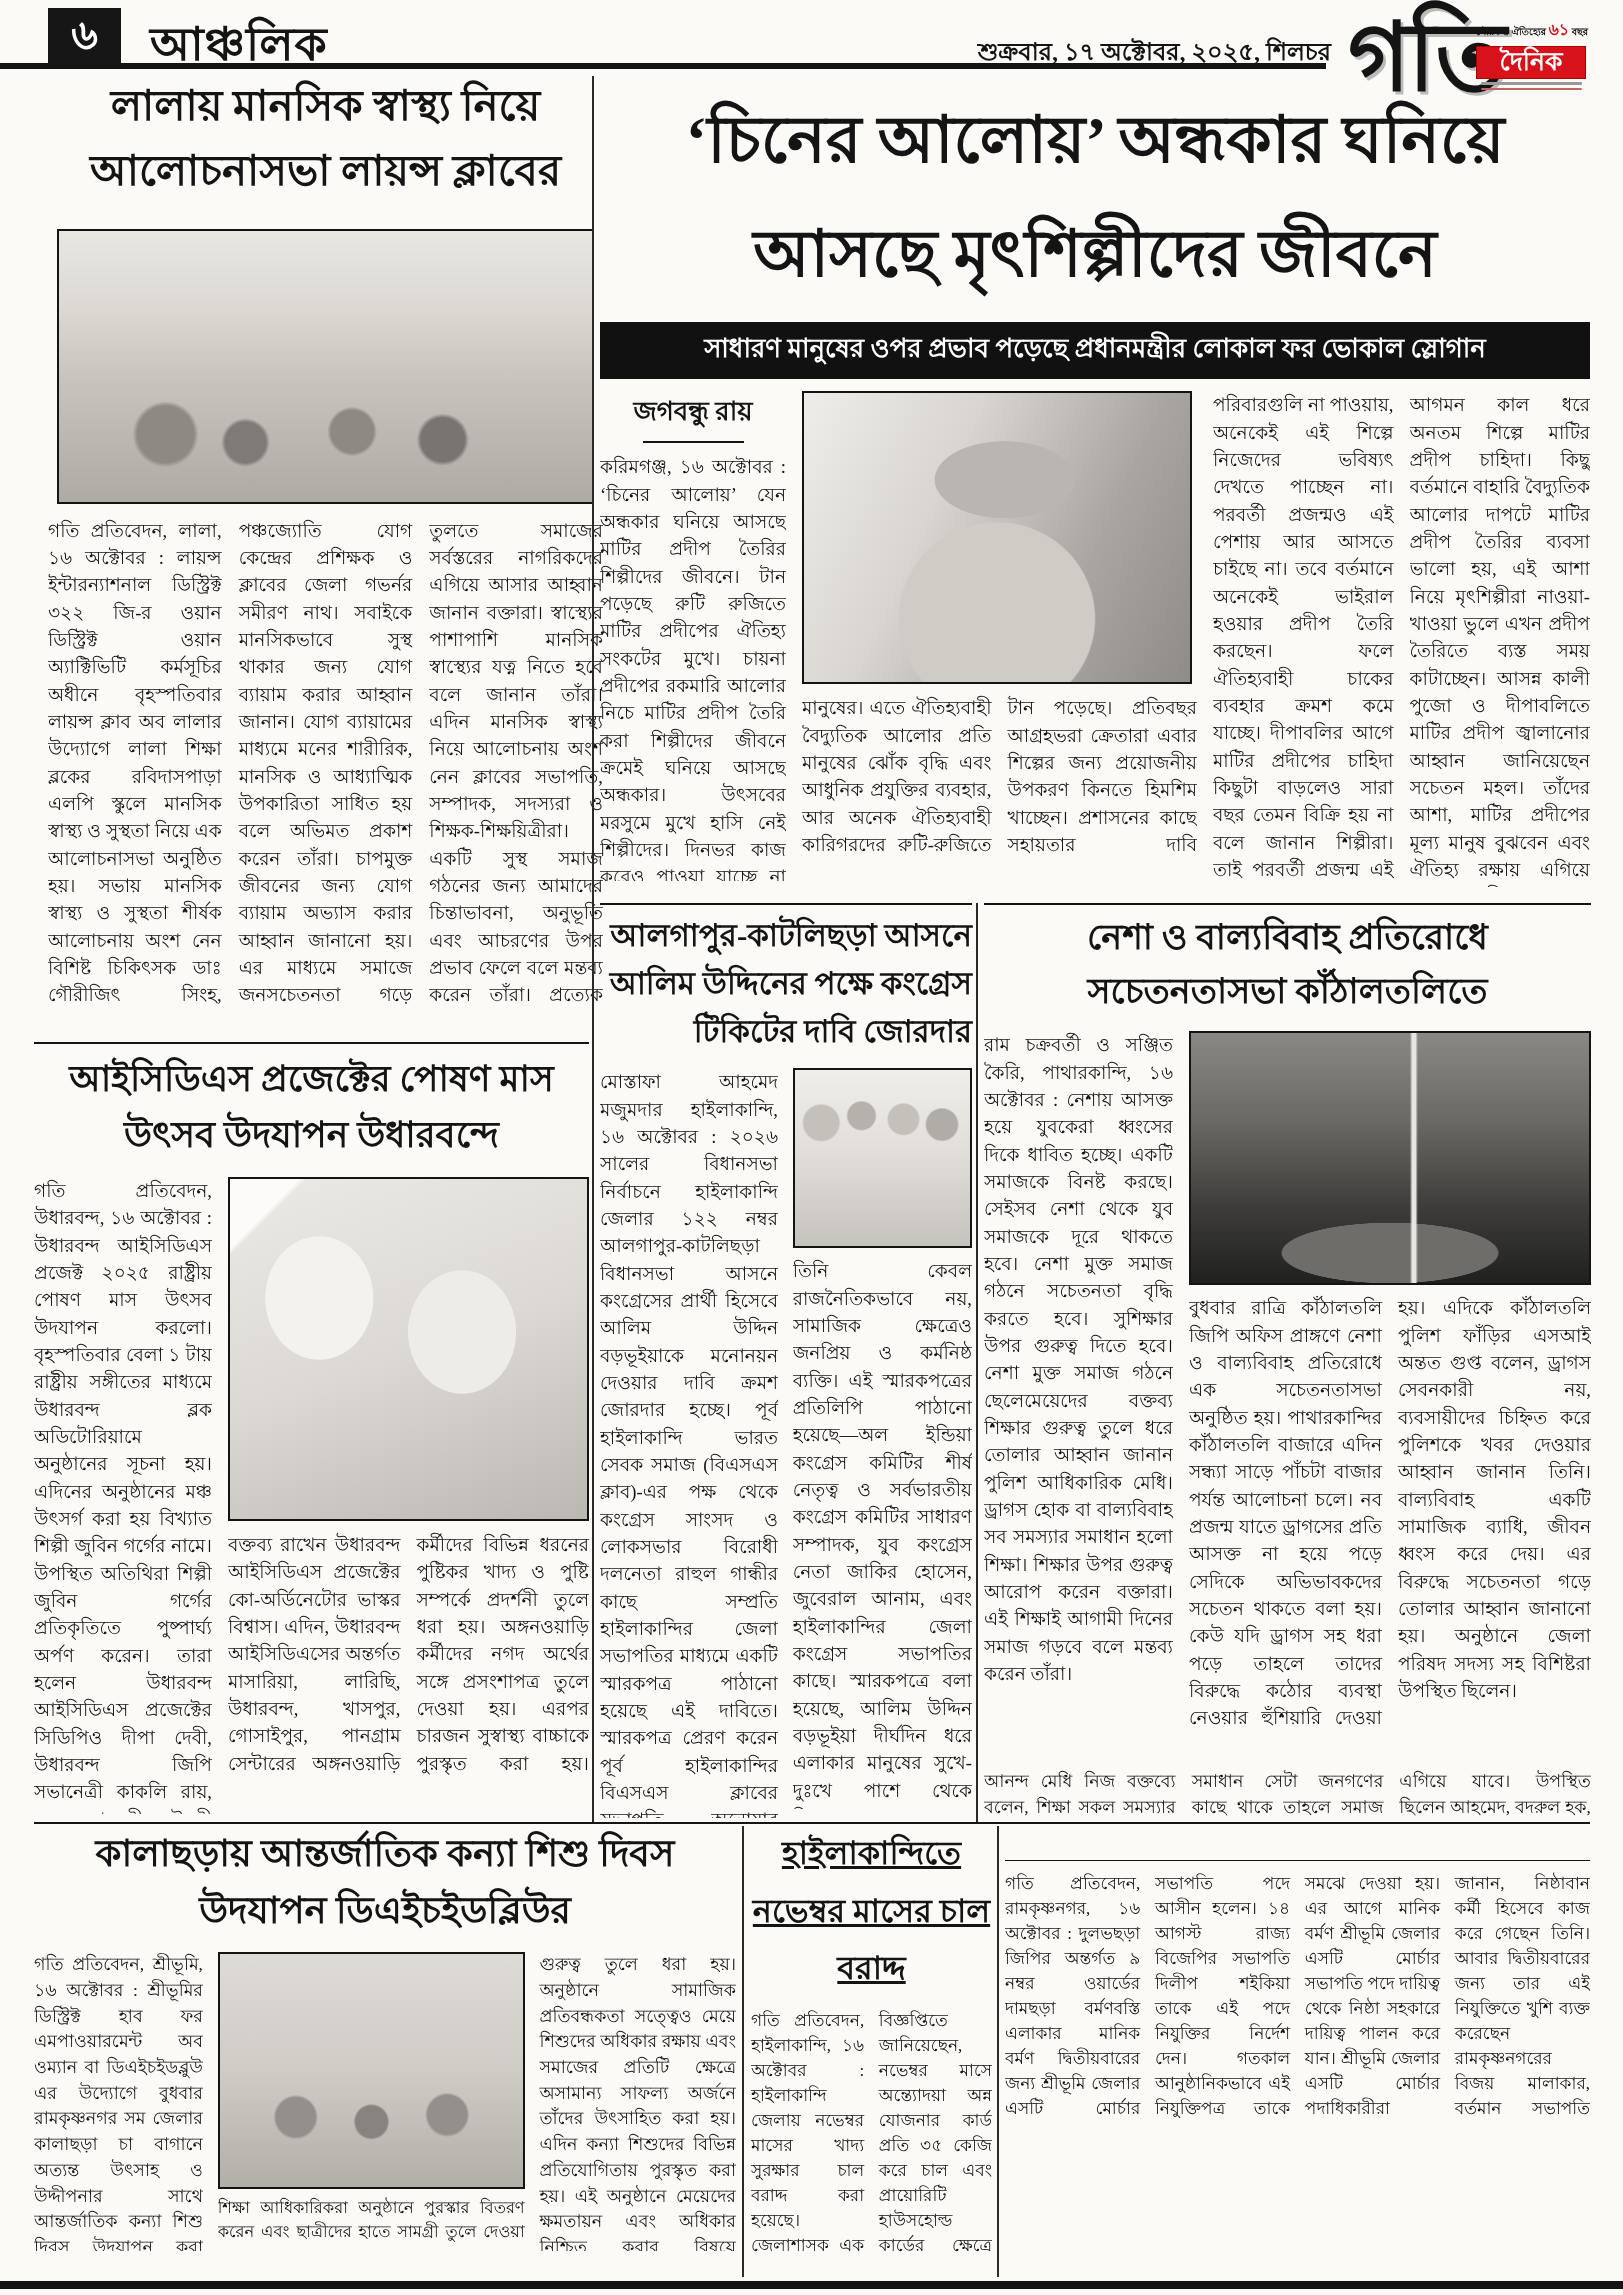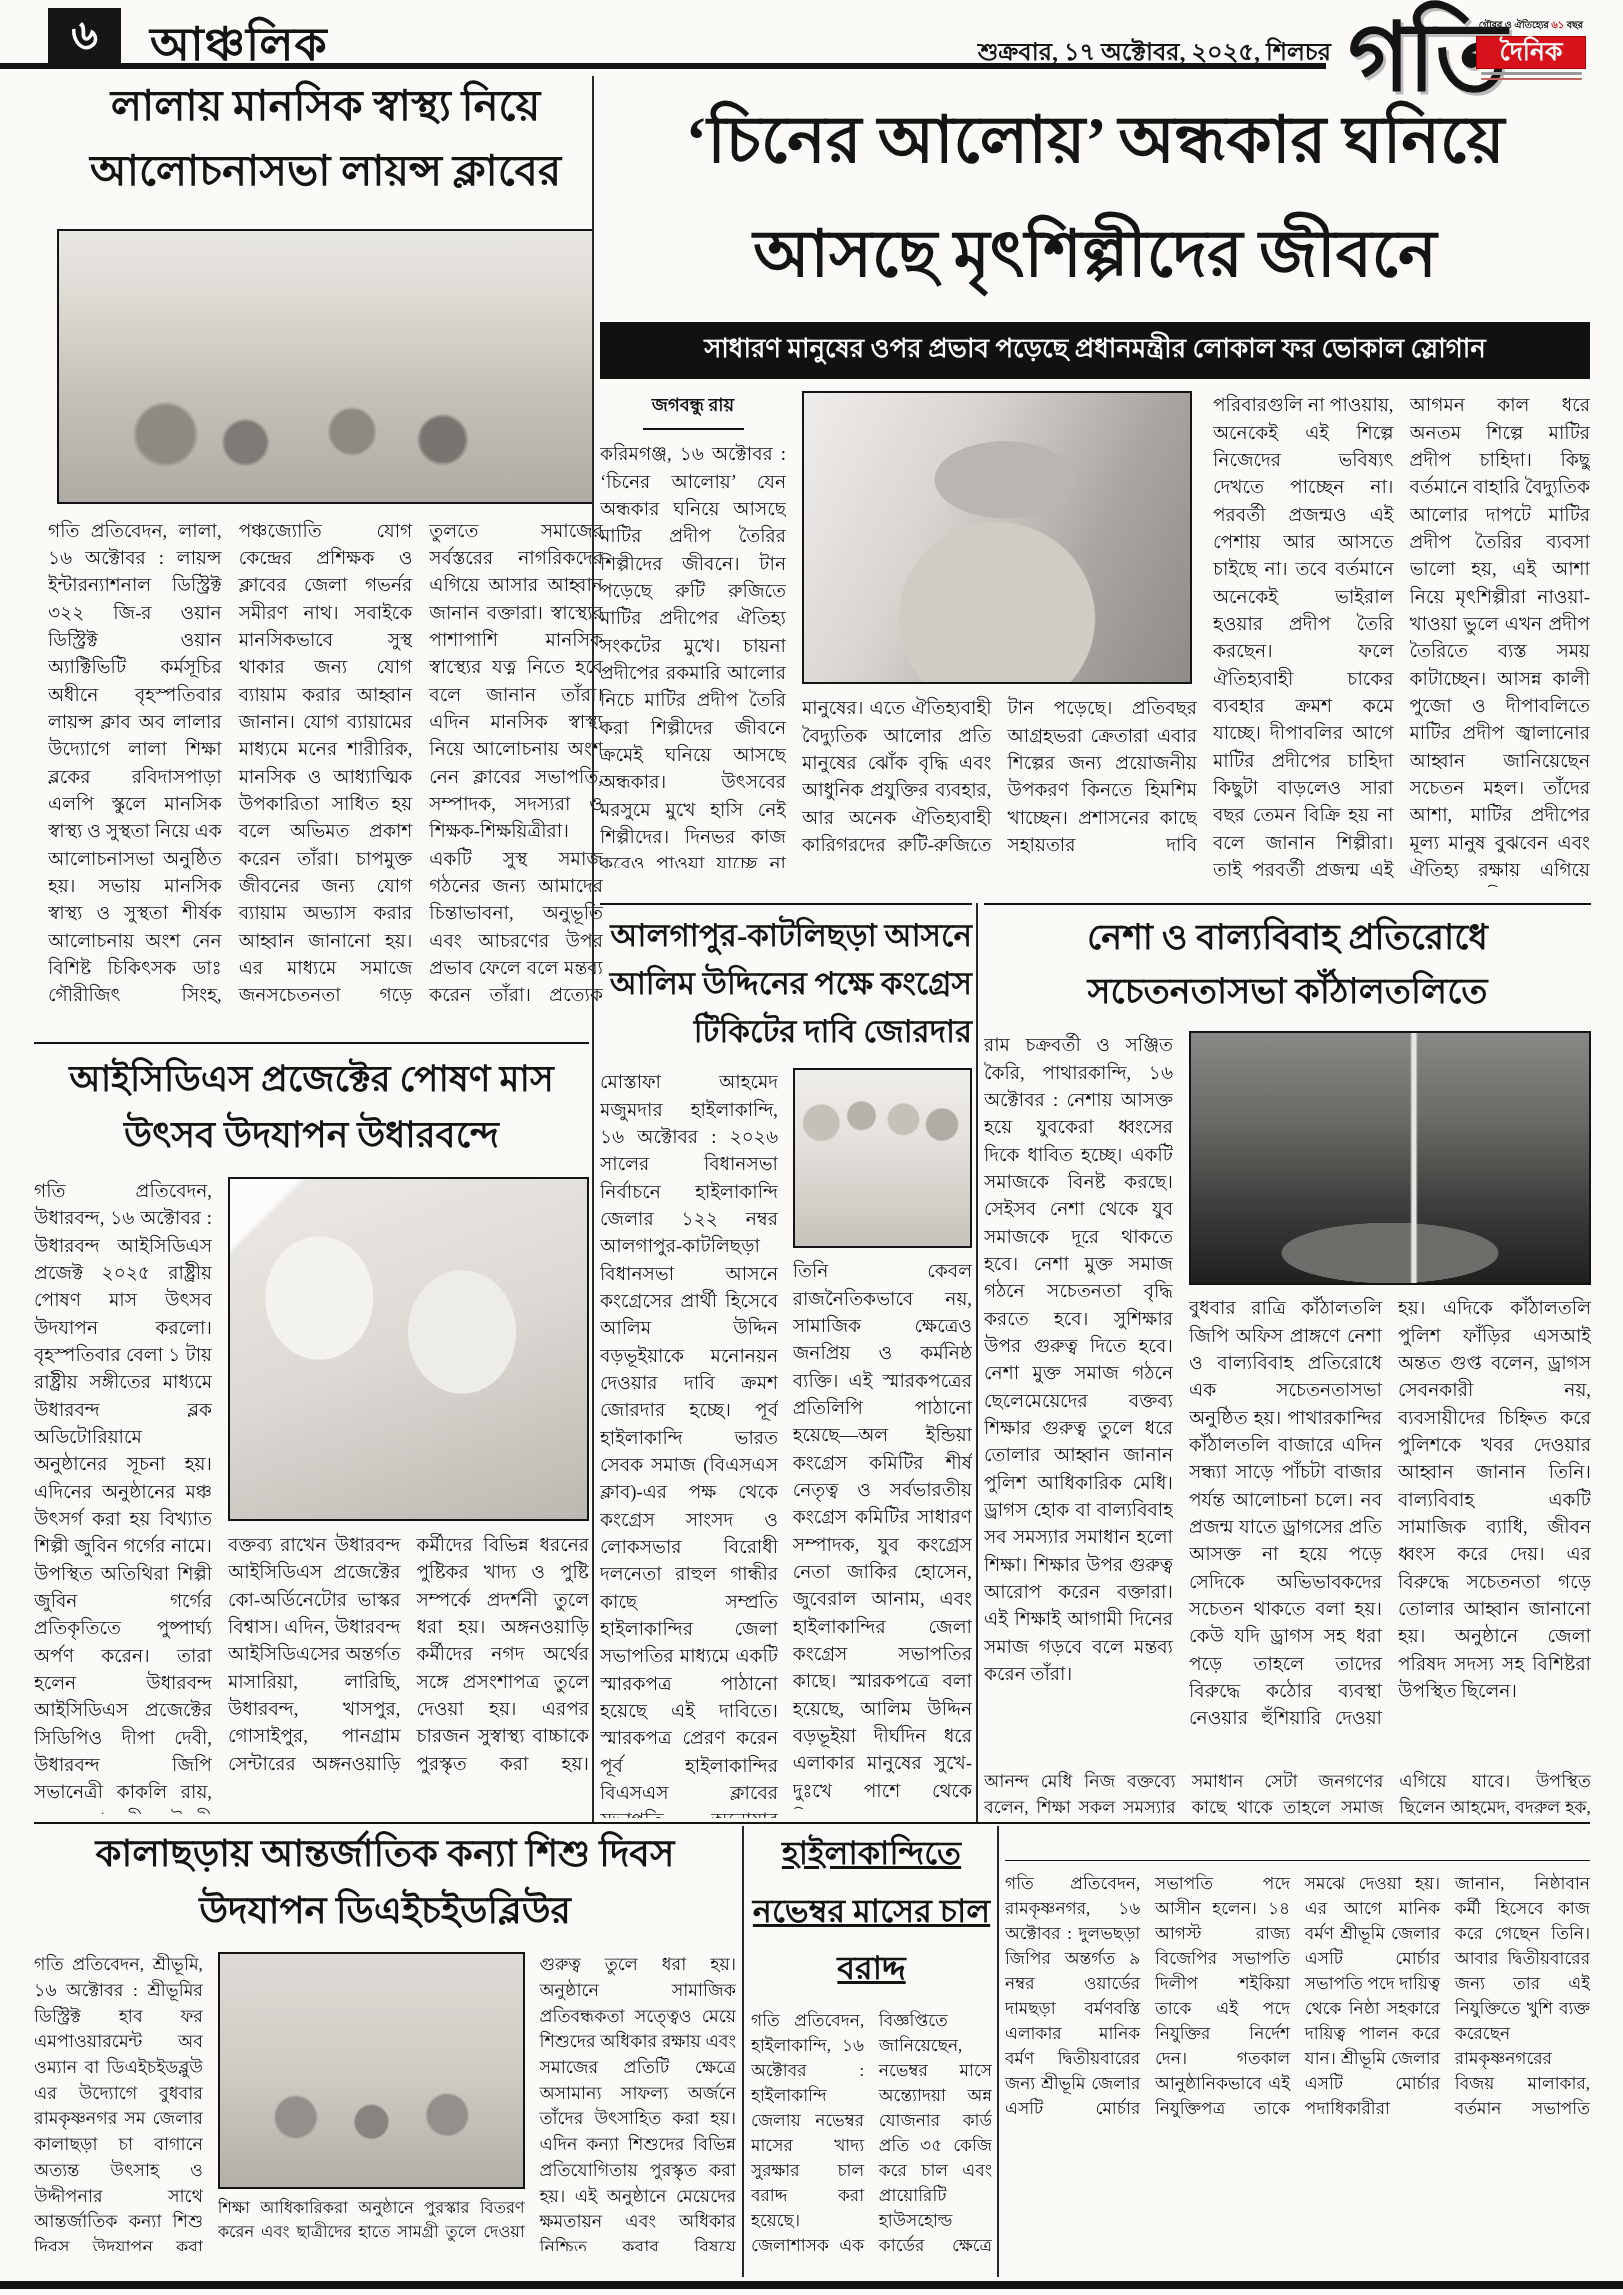--- a/index.html
+++ b/index.html
@@ -10,21 +10,21 @@
   
   .pagenum-box{position:absolute;left:48px;top:8px;width:73px;height:58px;background:#161616;
     display:flex;align-items:center;justify-content:center;}
   .pagenum-box span{color:#fff;font-size:41px;font-weight:700;}
   .section-title{position:absolute;left:142px;top:9px;font-size:46px;font-weight:700;letter-spacing:1.1px;margin-left:8px;}
   .dateline{position:absolute;left:733px;top:33px;width:598px;text-align:right;font-size:24px;font-weight:700;}
   .masthead-title{position:absolute;left:1348px;top:-16px;font-size:95px;font-weight:700;letter-spacing:-2.3px;
     text-shadow:2.8px 2.8px 0 #bbb;}
   .masthead-side{position:absolute;left:1476px;top:17px;width:110px;text-align:center;}
   .tagline{font-size:9.6px;font-weight:700;white-space:nowrap;}
-  .tagline .yrs{color:#d8121a;font-size:10px;}
+  .tagline .yrs{color:#d8121a;font-size:16px;}
   .daily-box{margin-top:2.3px;background:#d8121a;border:1.7px solid #a00;color:#fff;
     font-size:25px;font-weight:700;line-height:1.15;padding:1.1px 0;}
   .contact-line{height:2.8px;background:#9a9a9a;margin:2.8px 4.5px 0 4.5px;border-radius:1.1px;}
   .contact-line.red{background:#c4645f;}
   .header-rule{position:absolute;left:0;top:63px;width:1326px;height:6.2px;background:#141414;}
   
   .article{position:absolute;}
   .headline{font-weight:700;text-align:center;line-height:1.55;letter-spacing:0;}
   .subhead-bar{background:#111;color:#fff;text-align:center;font-weight:700;}
   .byline{font-weight:700;text-align:center;}
@@ -93,21 +93,21 @@
     <div class="headline" style="font-size:42px;height:152px;">লালায় মানসিক স্বাস্থ্য নিয়ে আলোচনাসভা লায়ন্স ক্লাবের</div>
     <div class="photo ph-lions" style="width:537px;height:275px;margin:3.4px auto 0 auto;"></div>
     <div class="body-text lead" style="margin-top:12.4px;height:507px;column-count:3;column-gap:17px;">গতি প্রতিবেদন, লালা, ১৬ অক্টোবর : লায়ন্স ইন্টারন্যাশনাল ডিস্ট্রিক্ট ৩২২ জি-র ওয়ান ডিস্ট্রিক্ট ওয়ান অ্যাক্টিভিটি কর্মসূচির অধীনে বৃহস্পতিবার লায়ন্স ক্লাব অব লালার উদ্যোগে লালা শিক্ষা ব্লকের রবিদাসপাড়া এলপি স্কুলে মানসিক স্বাস্থ্য ও সুস্থতা নিয়ে এক আলোচনাসভা অনুষ্ঠিত হয়। সভায় মানসিক স্বাস্থ্য ও সুস্থতা শীর্ষক আলোচনায় অংশ নেন বিশিষ্ট চিকিৎসক ডাঃ গৌরীজিৎ সিংহ, পঞ্চজ্যোতি যোগ কেন্দ্রের প্রশিক্ষক ও ক্লাবের জেলা গভর্নর সমীরণ নাথ। সবাইকে মানসিকভাবে সুস্থ থাকার জন্য যোগ ব্যায়াম করার আহ্বান জানান। যোগ ব্যায়ামের মাধ্যমে মনের শারীরিক, মানসিক ও আধ্যাত্মিক উপকারিতা সাধিত হয় বলে অভিমত প্রকাশ করেন তাঁরা। চাপমুক্ত জীবনের জন্য যোগ ব্যায়াম অভ্যাস করার আহ্বান জানানো হয়। এর মাধ্যমে সমাজে জনসচেতনতা গড়ে তুলতে সমাজের সর্বস্তরের নাগরিকদের এগিয়ে আসার আহ্বান জানান বক্তারা। স্বাস্থ্যের পাশাপাশি মানসিক স্বাস্থ্যের যত্ন নিতে হবে বলে জানান তাঁরা। এদিন মানসিক স্বাস্থ্য নিয়ে আলোচনায় অংশ নেন ক্লাবের সভাপতি, সম্পাদক, সদস্যরা ও শিক্ষক-শিক্ষয়িত্রীরা। একটি সুস্থ সমাজ গঠনের জন্য আমাদের চিন্তাভাবনা, অনুভূতি এবং আচরণের উপর প্রভাব ফেলে বলে মন্তব্য করেন তাঁরা। প্রত্যেক বছরই তাদের বক্তব্যে একটি সুস্থ সমাজ গড়ার অঙ্গীকার উঠে আসে। অনুষ্ঠান পরিচালনায় ছিলেন ক্লাবের সদস্যরা, অনুষ্ঠানে উপস্থিত সকলকে ধন্যবাদ জানানো হয়।</div>
   </div>
 
   <div class="article" style="left:600px;top:84px;width:990px;height:824px;font-family:Liberation Serif, serif;">
     <div class="headline" style="font-size:65px;line-height:1.75;">‘চিনের আলোয়’ অন্ধকার ঘনিয়ে আসছে মৃৎশিল্পীদের জীবনে</div>
     <div class="subhead-bar" style="margin-top:10px;font-size:26px;padding:6.8px 4.5px;">সাধারণ মানুষের ওপর প্রভাব পড়েছে প্রধানমন্ত্রীর লোকাল ফর ভোকাল স্লোগান</div>
     <div style="display:grid;grid-template-columns:186px 395px 1fr;column-gap:16px;margin-top:12.4px;height:496px;">
       <div style="overflow:hidden;">
-        <div class="byline" style="font-size:18px;text-align:center;">জগবন্ধু রায়</div>
+        <div class="byline" style="font-size:26px;text-align:center;">জগবন্ধু রায়</div>
         <div class="byline-rule"></div>
         <div class="body-text" style="height:428px;">করিমগঞ্জ, ১৬ অক্টোবর : ‘চিনের আলোয়’ যেন অন্ধকার ঘনিয়ে আসছে মাটির প্রদীপ তৈরির শিল্পীদের জীবনে। টান পড়েছে রুটি রুজিতে মাটির প্রদীপের ঐতিহ্য সংকটের মুখে। চায়না প্রদীপের রকমারি আলোর নিচে মাটির প্রদীপ তৈরি করা শিল্পীদের জীবনে ক্রমেই ঘনিয়ে আসছে অন্ধকার। উৎসবের মরসুমে মুখে হাসি নেই শিল্পীদের। দিনভর কাজ করেও পাওয়া যাচ্ছে না ন্যায্য মূল্য বলে জানান তাঁরা।</div>
       </div>
       <div style="overflow:hidden;">
         <div class="photo ph-potter" style="width:390px;height:293px;"></div>
         <div class="body-text" style="margin-top:10px;height:180px;column-count:2;column-gap:16px;">মানুষের। এতে ঐতিহ্যবাহী বৈদ্যুতিক আলোর প্রতি মানুষের ঝোঁক বৃদ্ধি এবং আধুনিক প্রযুক্তির ব্যবহার, আর অনেক ঐতিহ্যবাহী কারিগরদের রুটি-রুজিতে টান পড়েছে। প্রতিবছর আগ্রহভরা ক্রেতারা এবার শিল্পের জন্য প্রয়োজনীয় উপকরণ কিনতে হিমশিম খাচ্ছেন। প্রশাসনের কাছে সহায়তার দাবি জানিয়েছেন শিল্পীরা। সহজলভ্যতা নিশ্চিত করা প্রয়োজন। সাধারণ মানুষের মাটির প্রদীপ ব্যবহারে দেশীয় পণ্যের প্রতি উৎসাহিত করার সম্ভাবনার দাবি।</div>
       </div>
       <div style="overflow:hidden;display:grid;grid-template-columns:1fr 1fr;column-gap:16px;">
         <div class="body-text" style="height:496px;">পরিবারগুলি না পাওয়ায়, অনেকেই এই শিল্পে নিজেদের ভবিষ্যৎ দেখতে পাচ্ছেন না। পরবর্তী প্রজন্মও এই পেশায় আর আসতে চাইছে না। তবে বর্তমানে অনেকেই ভাইরাল হওয়ার প্রদীপ তৈরি করছেন। ফলে ঐতিহ্যবাহী চাকের ব্যবহার ক্রমশ কমে যাচ্ছে। দীপাবলির আগে মাটির প্রদীপের চাহিদা কিছুটা বাড়লেও সারা বছর তেমন বিক্রি হয় না বলে জানান শিল্পীরা। তাই পরবর্তী প্রজন্ম এই পেশা ছেড়ে অন্য কাজের সন্ধানে চলে যাচ্ছে। চাক শিল্পীদের এই সংকট থেকে উদ্ধারে সরকারি সহায়তার দাবি জানিয়েছেন সচেতন মহল।</div>
         <div class="body-text" style="height:496px;">আগমন কাল ধরে অনতম শিল্পে মাটির প্রদীপ চাহিদা। কিছু বর্তমানে বাহারি বৈদ্যুতিক আলোর দাপটে মাটির প্রদীপ তৈরির ব্যবসা ভালো হয়, এই আশা নিয়ে মৃৎশিল্পীরা নাওয়া-খাওয়া ভুলে এখন প্রদীপ তৈরিতে ব্যস্ত সময় কাটাচ্ছেন। আসন্ন কালী পুজো ও দীপাবলিতে মাটির প্রদীপ জ্বালানোর আহ্বান জানিয়েছেন সচেতন মহল। তাঁদের আশা, মাটির প্রদীপের মূল্য মানুষ বুঝবেন এবং ঐতিহ্য রক্ষায় এগিয়ে আসবেন। সীমান্ত জেলার মৃৎশিল্পীরা এই আশা নিয়েই বেঁচে রয়েছেন।</div>

